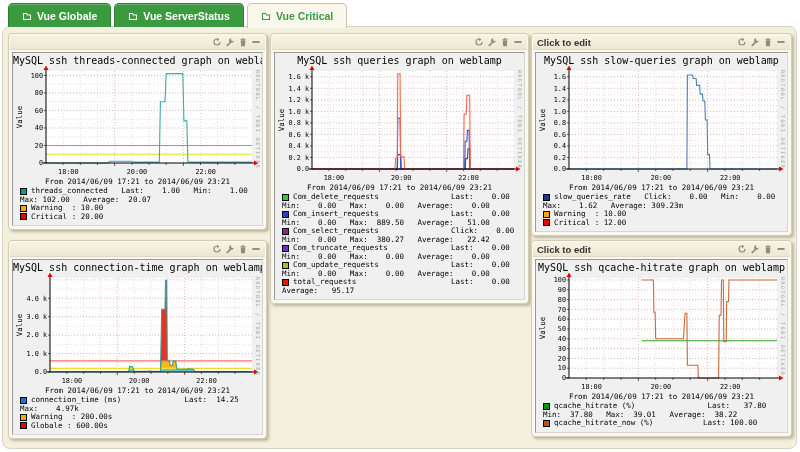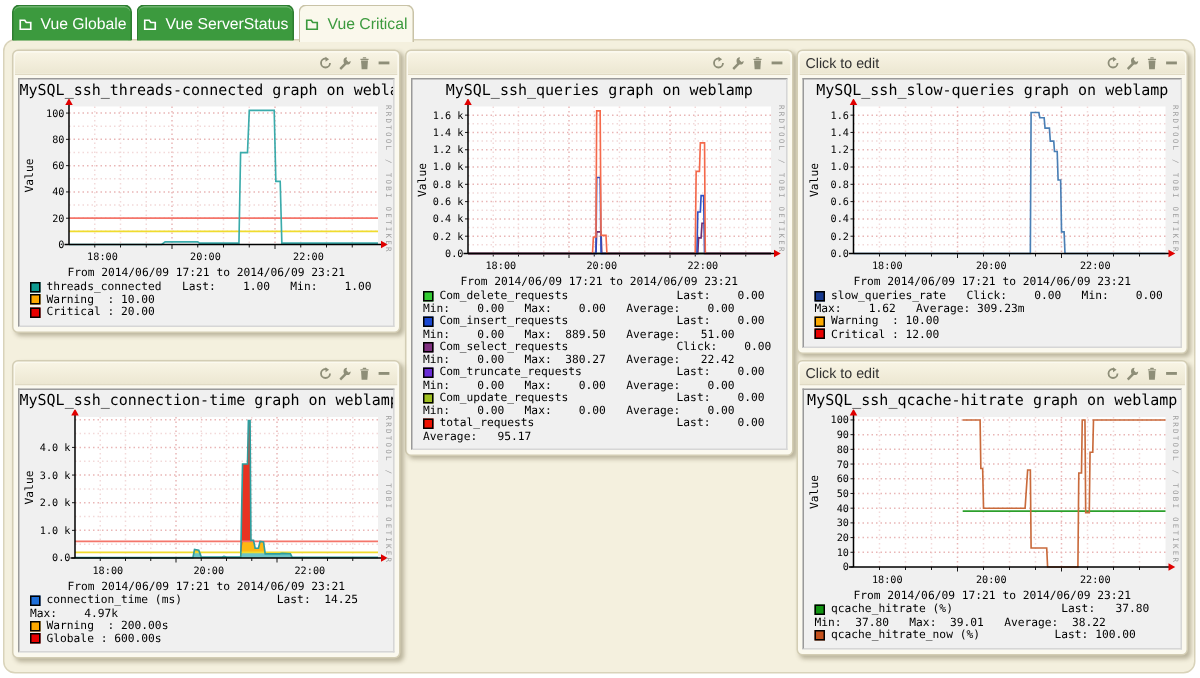--- a/index.html
+++ b/index.html
@@ -1,30 +1,30 @@
 <!DOCTYPE html>
 <html><head>
 <meta charset="utf-8">
 <style>
 *{box-sizing:border-box;margin:0;padding:0}
 html,body{width:800px;height:452px}
 body{background:#fff;font-family:"Liberation Sans",sans-serif;position:relative;overflow:hidden}
 .container{position:absolute;left:2px;top:26px;width:795px;height:423px;background:#f4f0de;border:1px solid #d9d3ba;border-radius:8px}
 .tabs{position:absolute;top:3px;left:8px;display:flex;gap:3px;z-index:5}
-.tab{display:flex;align-items:center;gap:5px;height:24px;padding:0 3px;background:#3c9a3e;color:#fff;font-size:10.5px;font-weight:normal;border:1px solid #2e7d31;border-bottom:none;border-radius:5px 5px 0 0;cursor:pointer;box-shadow:inset 0 1px 0 rgba(255,255,255,.25)}
+.tab{display:flex;align-items:center;gap:5px;height:24px;padding:0 13px;background:#3c9a3e;color:#fff;font-size:10.5px;font-weight:bold;border:1px solid #2e7d31;border-bottom:none;border-radius:5px 5px 0 0;cursor:pointer;box-shadow:inset 0 1px 0 rgba(255,255,255,.25)}
 .tab.active{background:#faf8ec;color:#3c9a3e;border-color:#c9c3a7;height:25px;z-index:6;box-shadow:none}
 .tab .ticon{display:inline-flex;width:10px;height:10px}
 .panel{position:absolute;background:#fbf9ef;border:1px solid #d3cdb4;border-radius:4px;box-shadow:2px 2px 3px rgba(120,110,80,.45);padding:1px}
 .p1{left:8px;top:33px;width:259px}
 .p2{left:270px;top:33px;width:259px}
 .p3{left:531px;top:33px;width:261px}
 .p4{left:8px;top:240px;width:259px}
 .p5{left:531px;top:240px;width:261px}
 .panel-header{height:15px;display:flex;align-items:center;justify-content:space-between;padding:0 4px;background:linear-gradient(#f8f4e4,#ece7d2);border-bottom:1px solid #e0dac4;border-radius:3px 3px 0 0;cursor:move}
-.panel-title{font-size:9.5px;font-weight:normal;color:#333;line-height:15px}
+.panel-title{font-size:9.5px;font-weight:bold;color:#333;line-height:15px}
 .panel-icons{display:flex;gap:3px;align-items:center;margin-left:auto}
 .picon{width:10px;height:10px;display:inline-flex;cursor:pointer;color:#8e8e78}
 .picon svg{width:10px;height:10px}
 .graph{margin:2px;background:#f0f0f0;border:1px solid;border-color:#999 #d6d6d6 #d6d6d6 #999;position:relative;padding:1px 0 2px}
 .graph-title{text-align:center;font:10px "DejaVu Sans Mono",monospace;color:#000;margin-top:1px;white-space:nowrap;overflow:hidden}
 .chart-area{position:relative}
 .chart-area svg{display:block}
 .watermark{position:absolute;top:4px;right:1px;writing-mode:vertical-rl;font:5px "DejaVu Sans Mono",monospace;color:#a0a0a0;letter-spacing:1.5px}
 .range{text-align:center;font:7.5px "DejaVu Sans Mono",monospace;color:#000;margin-top:1px}
 .legend{padding:1px 0 2px 7px;font:7.5px/8.5px "DejaVu Sans Mono",monospace;color:#000}
@@ -156,20 +156,21 @@
           <text x="55.31666666666666" y="107.5" font-size="6.8" text-anchor="middle">18:00</text>
           <text x="123.98333333333333" y="107.5" font-size="6.8" text-anchor="middle">20:00</text>
           <text x="192.65" y="107.5" font-size="6.8" text-anchor="middle">22:00</text>
           <text transform="rotate(-90 7 51)" x="7" y="53" font-size="7.5" text-anchor="middle">Value</text>
         </svg>
       <div class="watermark">RRDTOOL / TOBI OETIKER</div>
     </div>
     <div class="range">From 2014/06/09 17:21 to 2014/06/09 23:21</div>
     <div class="legend">
         <div class="leg-row"><span class="swatch" style="background: rgb(14, 154, 144);"></span><span>threads_connected   Last:    1.00   Min:    1.00</span></div>
+        <div class="leg-row"><span>Max: 102.00   Average:  20.07</span></div>
         <div class="leg-row"><span class="swatch" style="background: rgb(252, 168, 0);"></span><span>Warning  : 10.00</span></div>
         <div class="leg-row"><span class="swatch" style="background: rgb(232, 0, 0);"></span><span>Critical : 20.00</span></div>
       </div>
   </div>
 </div>
 
 <div class="panel p2">
   <div class="panel-header">
     <span class="panel-title"></span>
     <span class="panel-icons">

